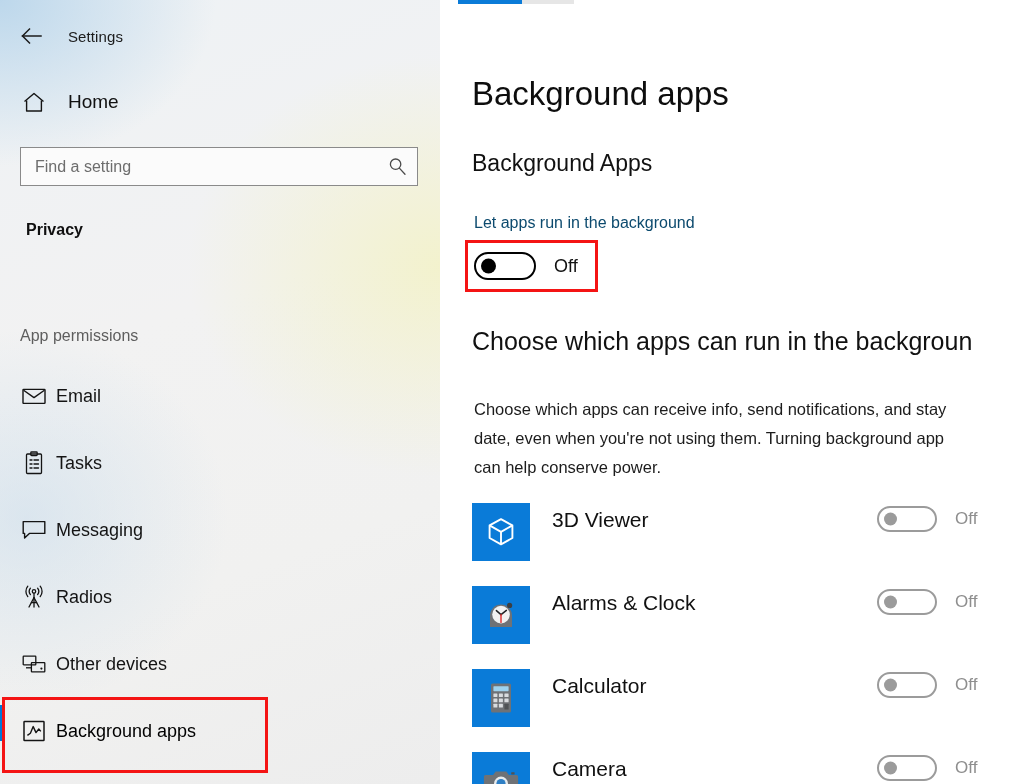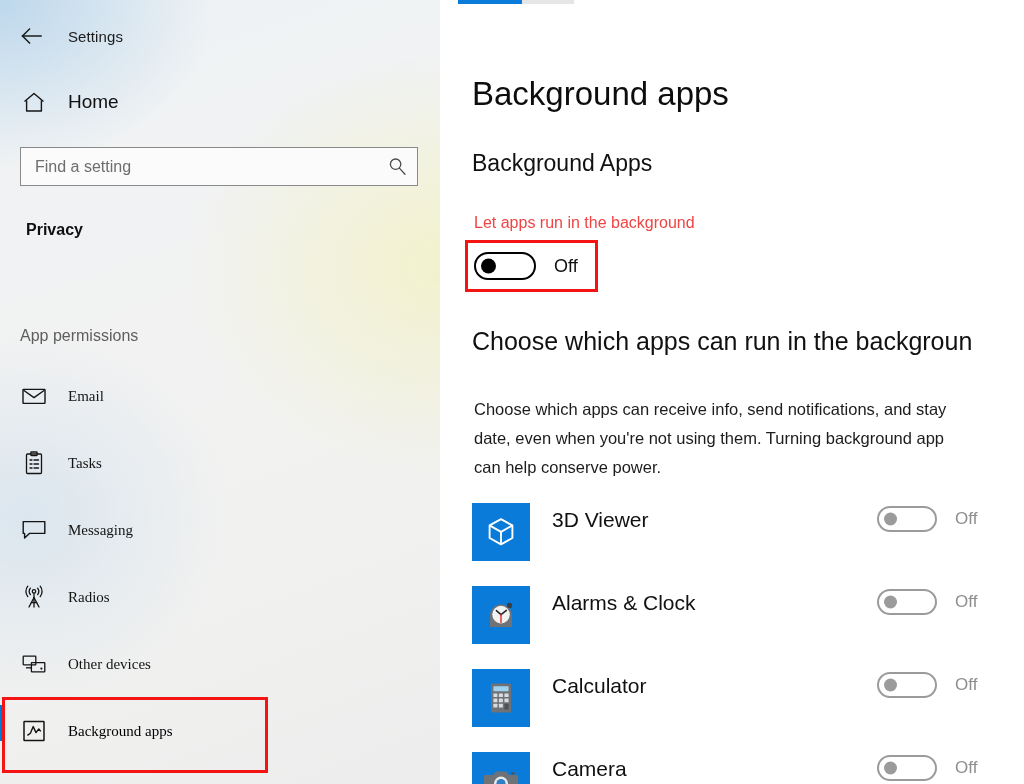--- a/index.html
+++ b/index.html
@@ -112,24 +112,23 @@
     left: 0;
     width: 440px; height: 46px;
     display: flex; align-items: center;
     cursor: default;
   }
   .nav-icon {
     width: 40px; margin-left: 14px;
     display: flex; align-items: center; justify-content: center;
   }
   .nav-label {
-    margin-left: 14px;
-    font-size: 15px;
+    margin-left: 2px;
+    font-size: 18px;
     color: #141414;
-    font-family: Liberation Serif, serif;
   }
   .nav-item.selected .nav-label { color: #000000; }
   .sel-bar {
     position: absolute;
     left: 0;
     width: 4px; height: 36px;
     background: #0078d7;
   }
 
   
@@ -172,21 +171,21 @@
     position: absolute;
     left: 32px; top: 150px;
     font-size: 23px;
     color: #111111;
     white-space: nowrap;
   }
   .toggle-caption {
     position: absolute;
     left: 34px; top: 214px;
     font-size: 16px;
-    color: #ef4444;
+    color: #0c4a6e;
     white-space: nowrap;
   }
 
   
   .main-toggle-row {
     position: absolute;
     left: 474px; top: 252px;
     display: flex; align-items: center;
   }
   .tgl-main {

